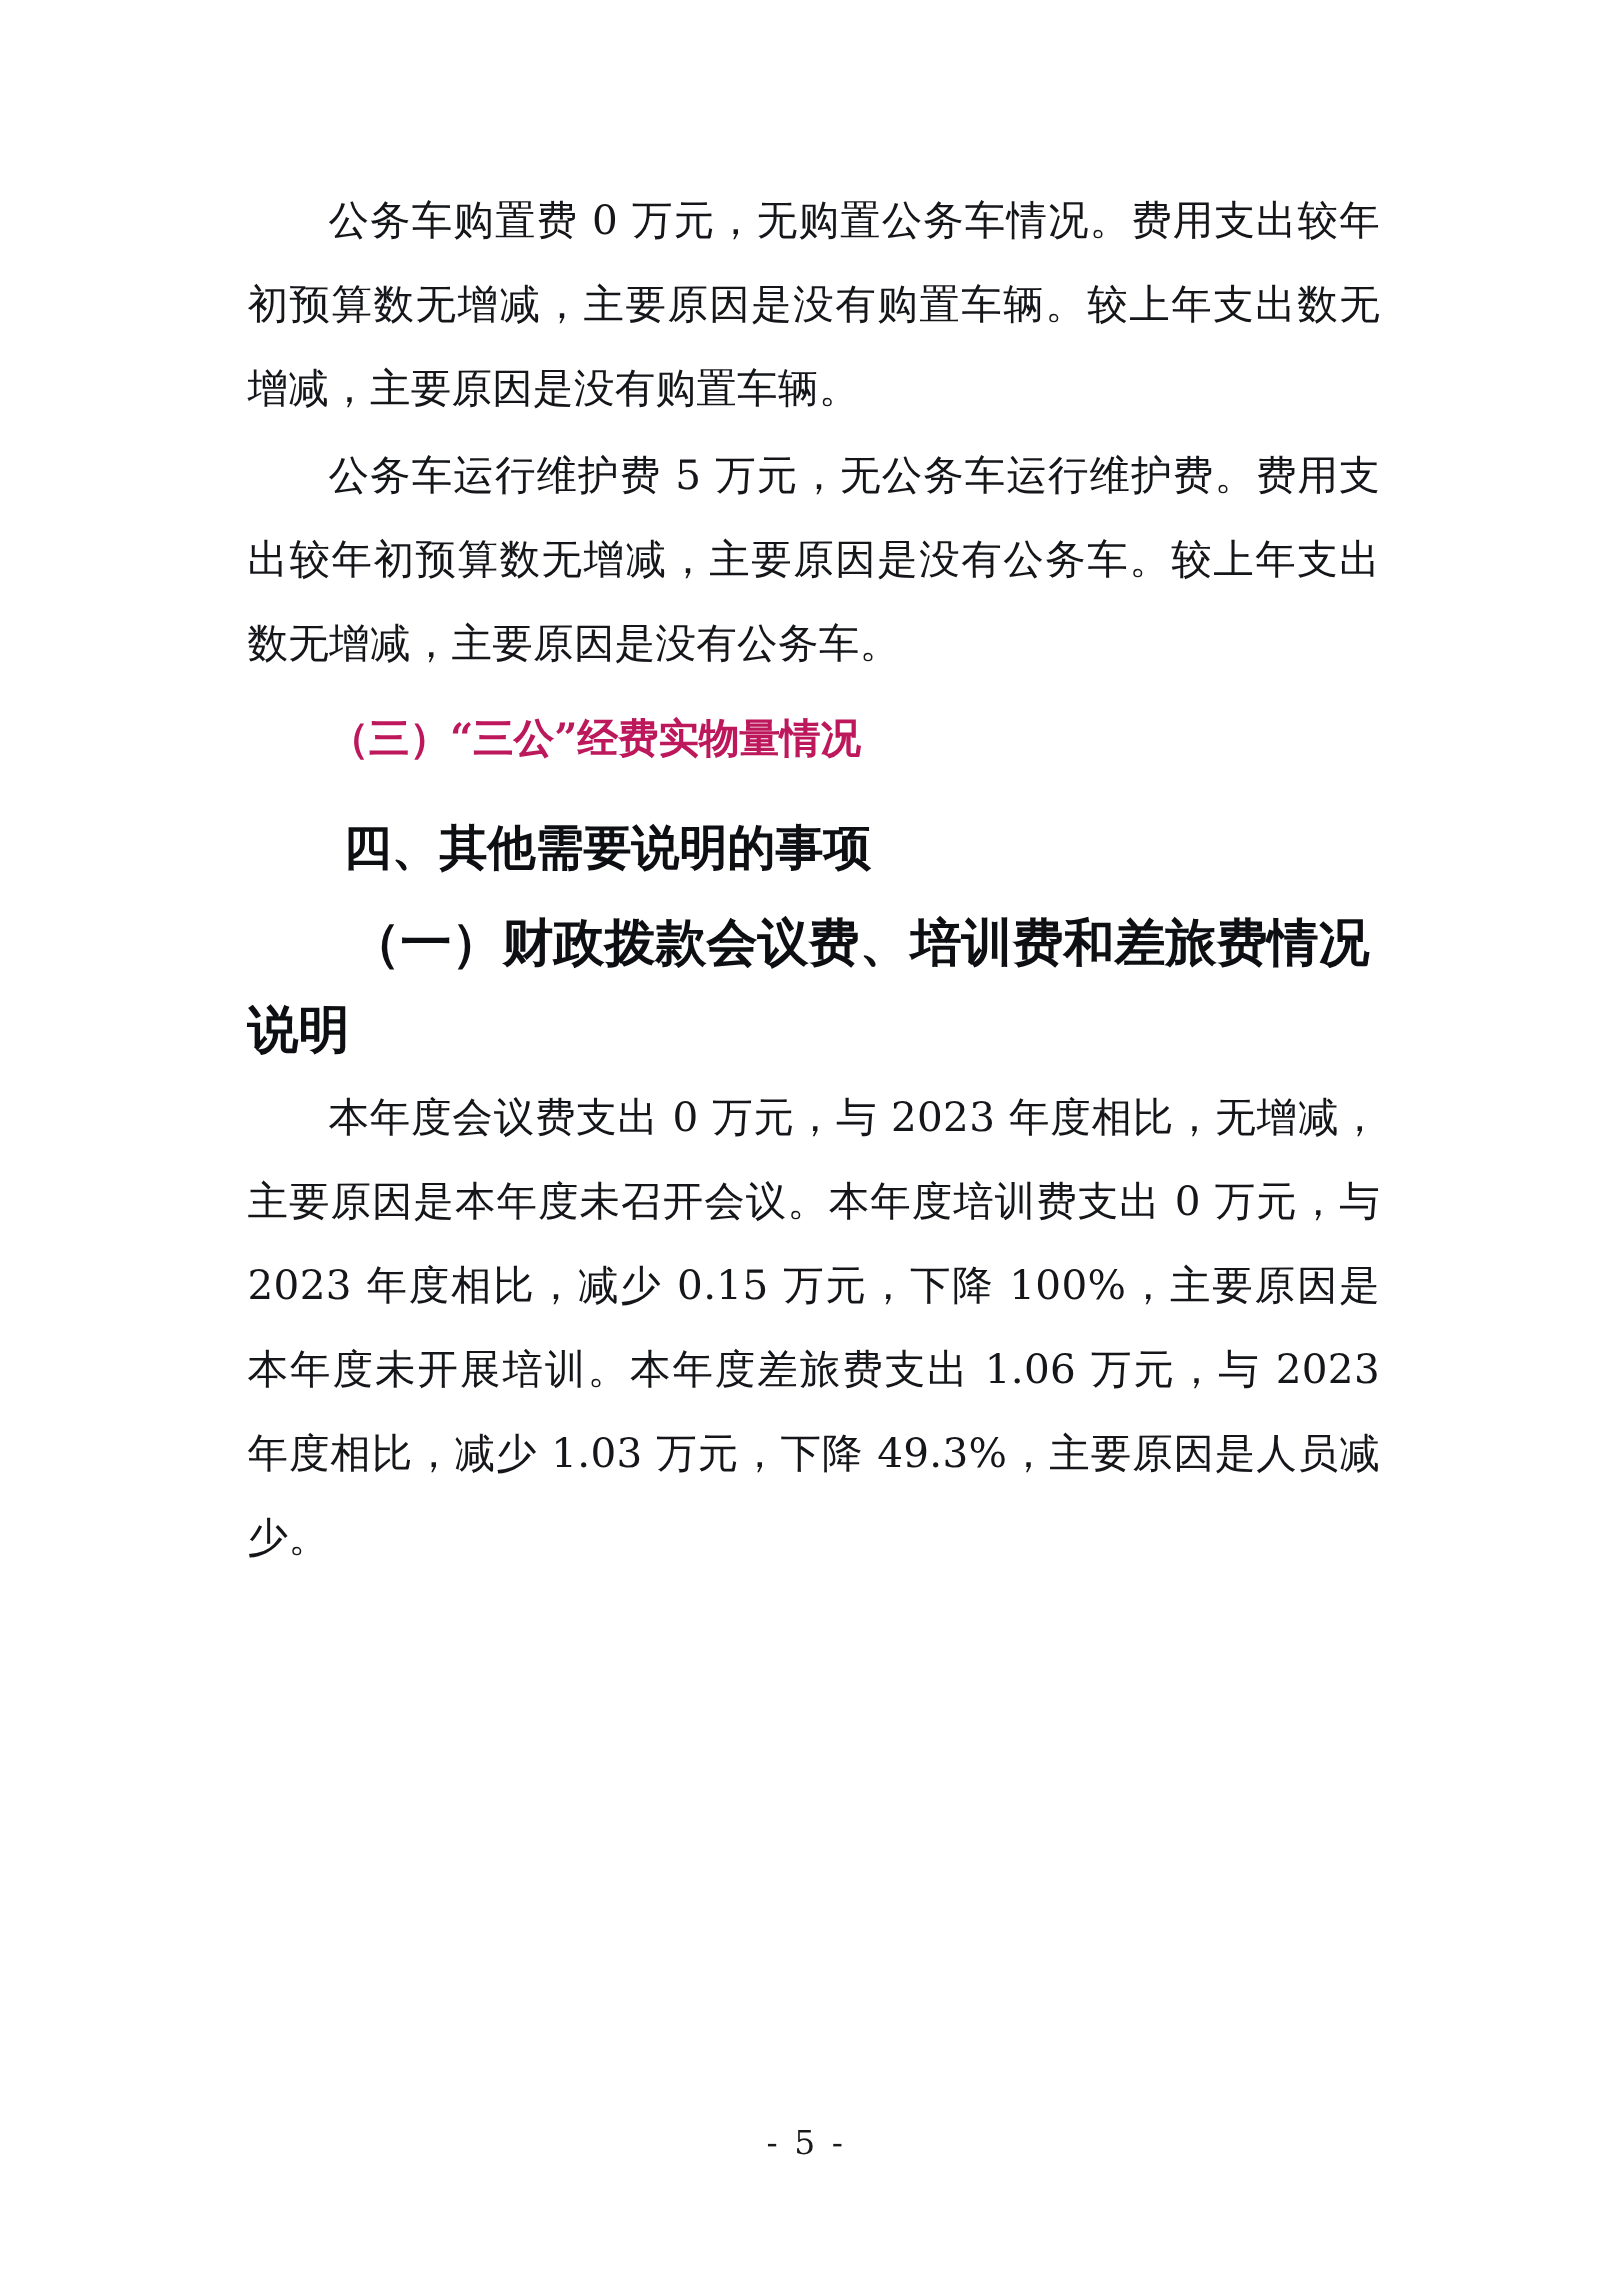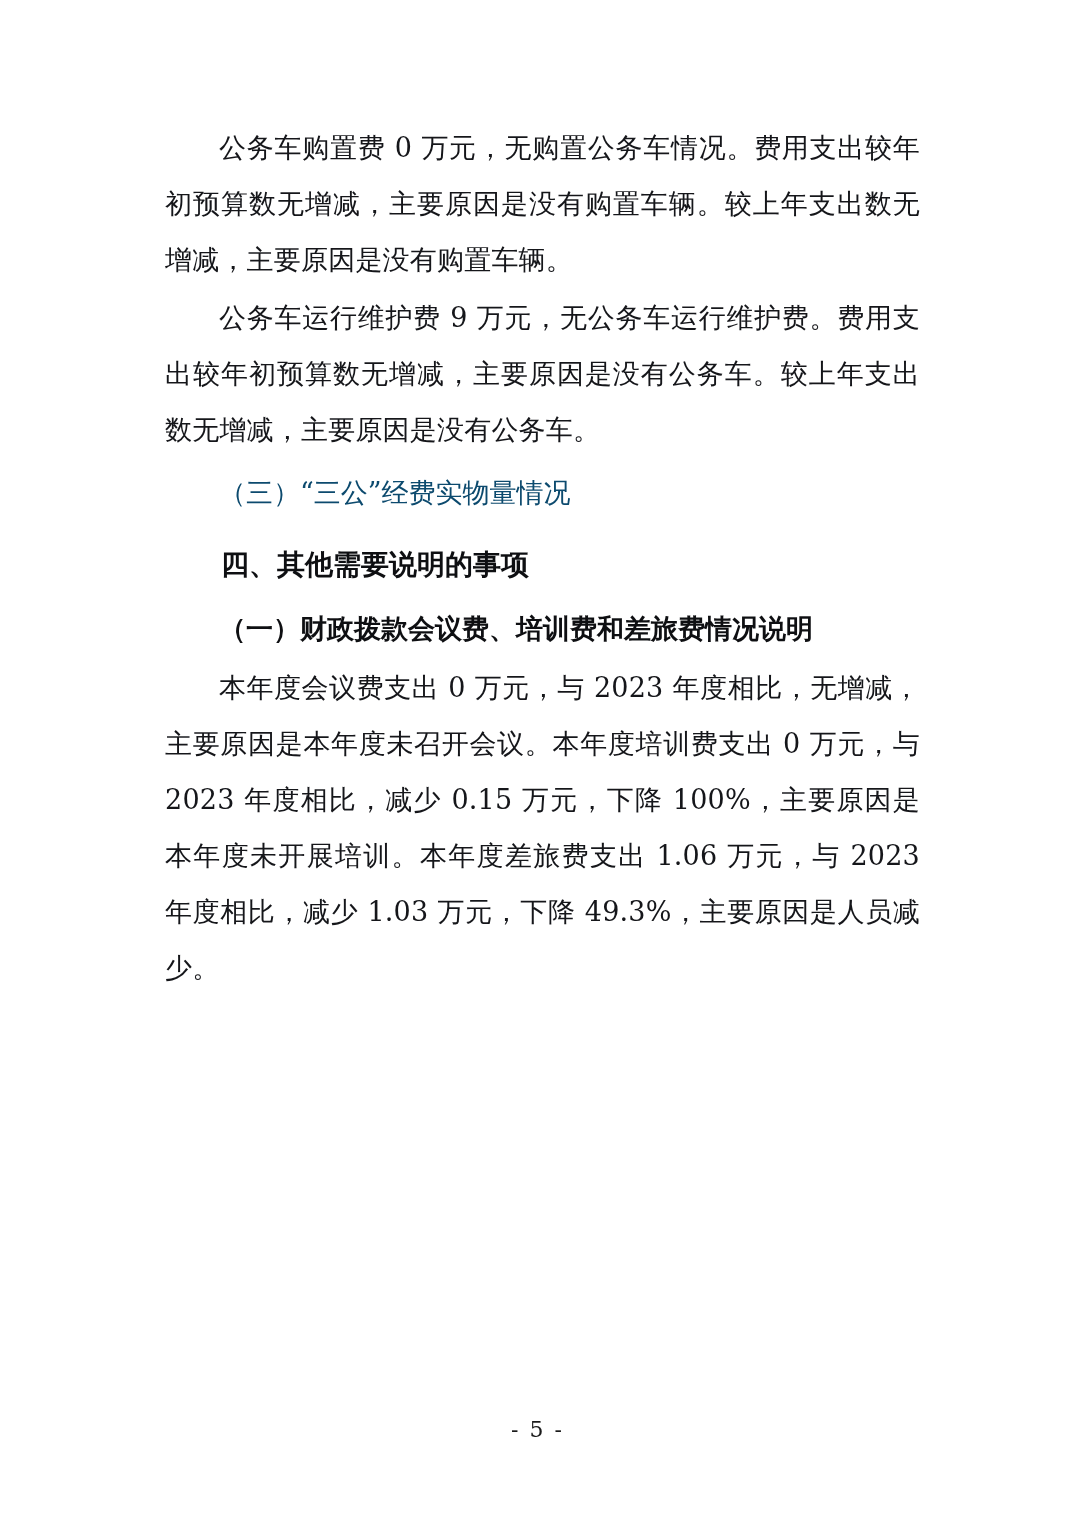--- a/index.html
+++ b/index.html
@@ -22,44 +22,44 @@
     font-size: 27px;
     line-height: 56px;
     text-align: justify;
     text-justify: inter-ideograph;
     text-indent: 2em;
     margin: 0 0 2px 0;
     letter-spacing: 0.2px;
     color: #15161a;
   }
   .heading-1 {
-    font-size: 28px;
+    font-size: 32px;
     line-height: 58px;
     font-weight: bold;
     text-indent: 2em;
     margin: 14px 0 2px 0;
     color: #0e0f12;
     font-family: "DejaVu Sans", "Liberation Sans", sans-serif;
   }
   .heading-2 {
-    font-size: 27px;
+    font-size: 34px;
     line-height: 58px;
     font-weight: bold;
     text-indent: 2em;
     margin: 6px 0 2px 0;
     color: #0e0f12;
     font-family: "DejaVu Sans", "Liberation Sans", sans-serif;
   }
   .heading-3 {
     font-size: 27px;
     line-height: 58px;
-    font-weight: normal;
+    font-weight: bold;
     text-indent: 2em;
     margin: 6px 0 2px 0;
-    color: #0c4a6e;
+    color: #be185d;
     font-family: "DejaVu Serif", "Liberation Serif", serif;
   }
   .page-footer {
     position: absolute;
     left: 0;
     right: 0;
     bottom: 78px;
     text-align: center;
     font-size: 22px;
     color: #1a1a1a;
@@ -67,21 +67,21 @@
     letter-spacing: 2px;
   }
 </style>
 </head>
 <body>
 
 <div class="page">
 
   <p class="body-text">公务车购置费 0 万元，无购置公务车情况。费用支出较年初预算数无增减，主要原因是没有购置车辆。较上年支出数无增减，主要原因是没有购置车辆。</p>
 
-  <p class="body-text">公务车运行维护费 9 万元，无公务车运行维护费。费用支出较年初预算数无增减，主要原因是没有公务车。较上年支出数无增减，主要原因是没有公务车。</p>
+  <p class="body-text">公务车运行维护费 5 万元，无公务车运行维护费。费用支出较年初预算数无增减，主要原因是没有公务车。较上年支出数无增减，主要原因是没有公务车。</p>
 
 
   <h3 class="heading-3">（三）“三公”经费实物量情况</h3>
 
 
   <h2 class="heading-1">四、其他需要说明的事项</h2>
 
   <h3 class="heading-2">（一）财政拨款会议费、培训费和差旅费情况说明</h3>
 
   <p class="body-text">本年度会议费支出 0 万元，与 2023 年度相比，无增减，主要原因是本年度未召开会议。本年度培训费支出 0 万元，与 2023 年度相比，减少 0.15 万元，下降 100%，主要原因是本年度未开展培训。本年度差旅费支出 1.06 万元，与 2023 年度相比，减少 1.03 万元，下降 49.3%，主要原因是人员减少。</p>

